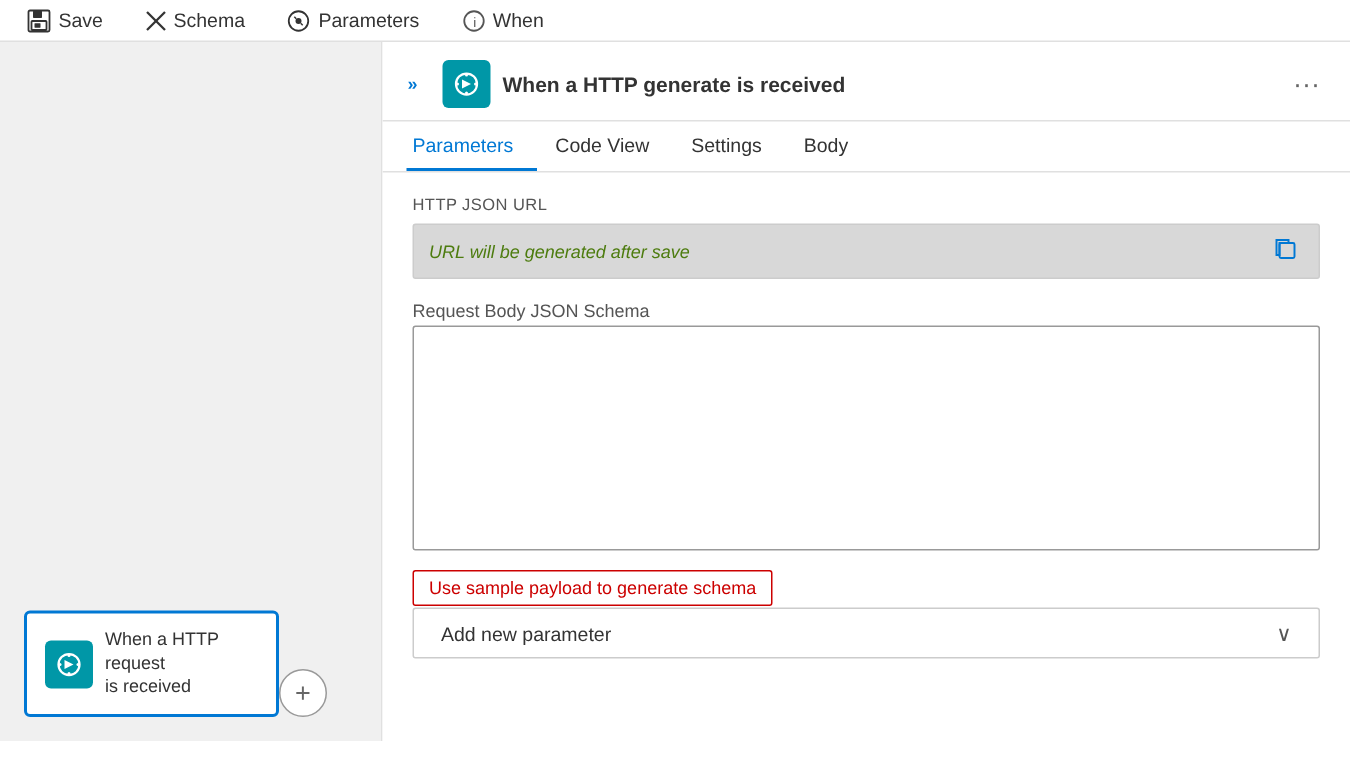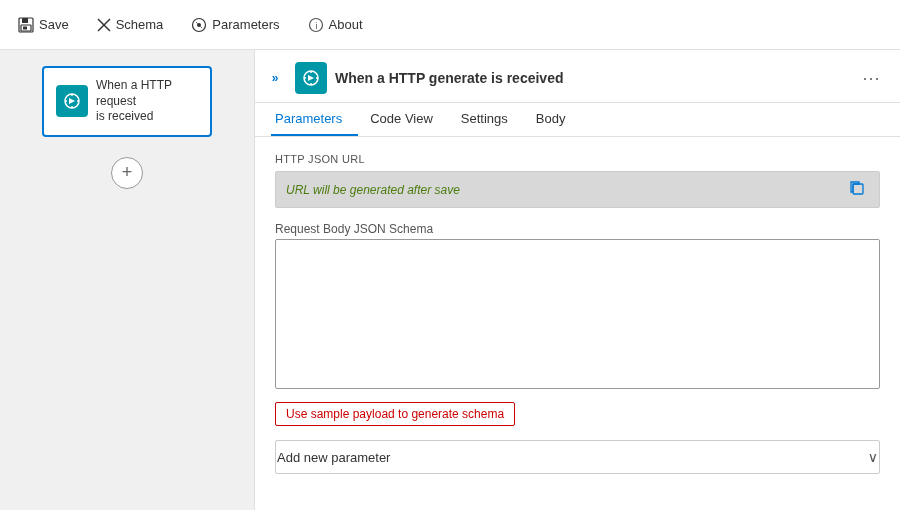--- a/index.html
+++ b/index.html
@@ -2,21 +2,21 @@
 <html><head>
   <meta charset="utf-8">
   <style>
     * { box-sizing: border-box; margin: 0; padding: 0; }
     body { font-family: 'Segoe UI', Arial, sans-serif; font-size: 13px; background: #fff; width: 900px; height: 510px; overflow: hidden; }
 
     
     #toolbar {
       display: flex;
       align-items: center;
-      height: 50px;
+      height: 28px;
       border-bottom: 1px solid #e0e0e0;
       padding: 0 16px;
       gap: 24px;
       background: #fff;
     }
     .toolbar-btn {
       display: flex;
       align-items: center;
       gap: 5px;
       cursor: pointer;
@@ -32,22 +32,22 @@
       display: flex;
       height: calc(510px - 44px);
     }
 
     
     #left-panel {
       width: 255px;
       background: #f0f0f0;
       border-right: 1px solid #e0e0e0;
       display: flex;
-      flex-direction: column;
-      align-items: center;
+      flex-direction: row;
+      align-items: flex-end;
       padding: 16px;
     }
 
     .node-card {
       width: 170px;
       background: #fff;
       border: 2px solid #0078d4;
       border-radius: 4px;
       display: flex;
       align-items: center;
@@ -216,22 +216,22 @@
       cursor: pointer;
       background: #fff;
       border-radius: 2px;
     }
 
     .add-param-row {
       display: flex;
       align-items: center;
       justify-content: space-between;
       border: 1px solid #ccc;
-      padding: 8px 1px;
-      margin-top: 14px;
+      padding: 8px 18px;
+      margin-top: 1px;
       cursor: pointer;
       border-radius: 2px;
     }
     .add-param-label { font-size: 13px; color: #333; }
     .chevron-down { color: #555; font-size: 14px; }
 
     
     .panel-content::-webkit-scrollbar { width: 4px; }
     .panel-content::-webkit-scrollbar-thumb { background: #ccc; border-radius: 2px; }
   </style>
@@ -265,21 +265,21 @@
       <line x1="10.8" y1="10.8" x2="9.5" y2="9.5" stroke="#333" stroke-width="1"></line>
     </svg>
     <span>Parameters</span>
   </button>
 
   <button class="toolbar-btn">
     <svg width="16" height="16" viewBox="0 0 16 16" fill="none">
       <circle cx="8" cy="8" r="6.5" stroke="#555" stroke-width="1.2"></circle>
       <text x="7.5" y="12" font-size="9" fill="#555" font-family="Arial">i</text>
     </svg>
-    <span>About</span>
+    <span>When</span>
   </button>
 </div>
 
 <div id="main">
 
   <div id="left-panel">
     <div class="node-card">
       <div class="node-icon">
         <svg width="18" height="18" viewBox="0 0 18 18" fill="none">
           <circle cx="9" cy="9" r="7" stroke="white" stroke-width="1.5" fill="none"></circle>

